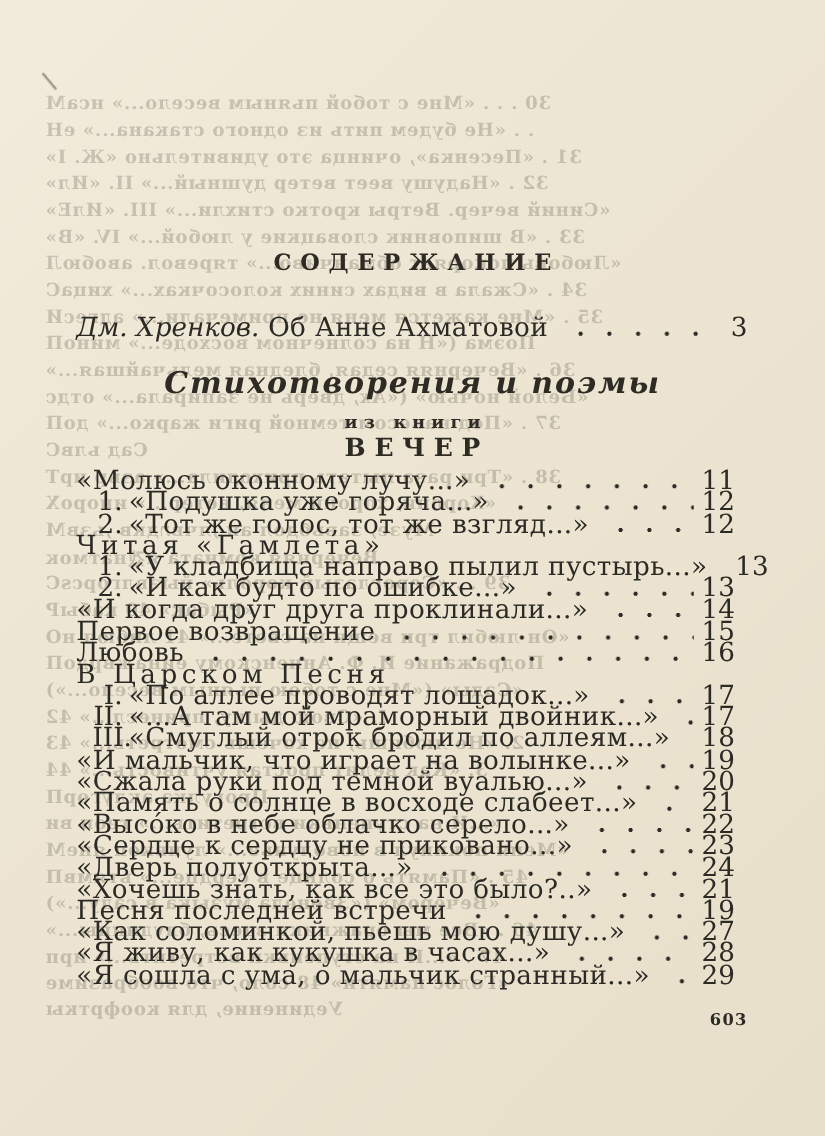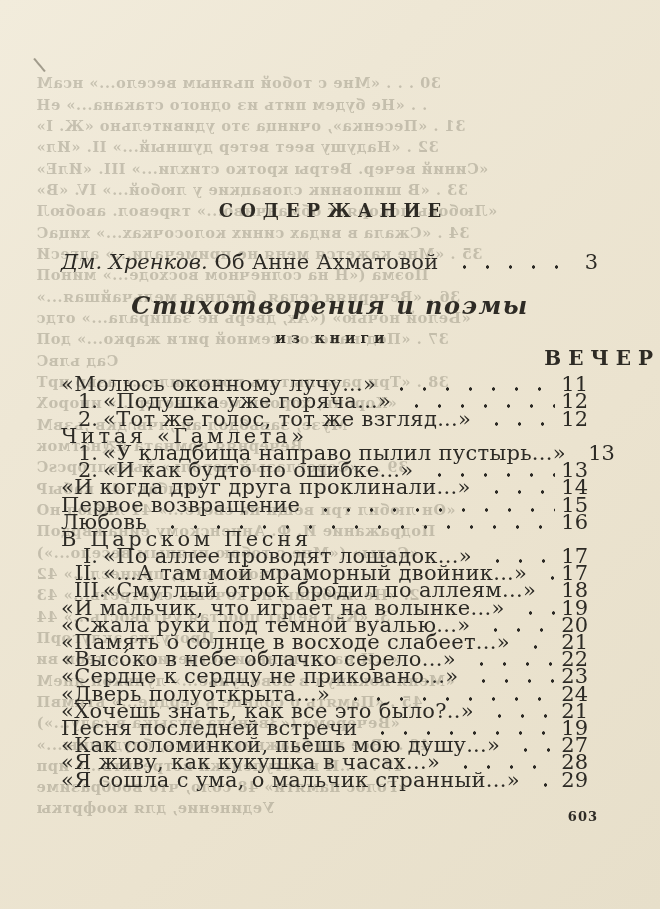--- a/index.html
+++ b/index.html
@@ -43,21 +43,21 @@
   .intro-row .author{font-style:italic;margin-right:7px;}
   .part-title{
     position:absolute;top:291px;left:0;right:0;text-align:center;
     font-style:italic;font-weight:bold;font-size:24px;letter-spacing:1.5px;
   }
   .from-book{
     position:absolute;top:330px;left:0;right:0;text-align:center;
     font-size:14px;font-weight:bold;letter-spacing:5px;text-indent:5px;
   }
   .book-title{
-    position:absolute;top:346px;left:0;right:0;text-align:right;
+    position:absolute;top:346px;left:0;right:0;text-align:center;
     font-size:20px;font-weight:bold;letter-spacing:7px;text-indent:7px;
   }
 
   .toc{position:absolute;top:379px;left:61px;right:72px;}
   .toc-row{
     display:flex;align-items:flex-end;height:17.2px;
     font-size:21px;font-weight:normal;white-space:nowrap;color:#2c2a25;
   }
   .toc-row .num{flex:none;width:24px;margin-left:13px;padding-right:5px;text-align:right;}
   .toc-row .t{flex:none;letter-spacing:0.3px;}

